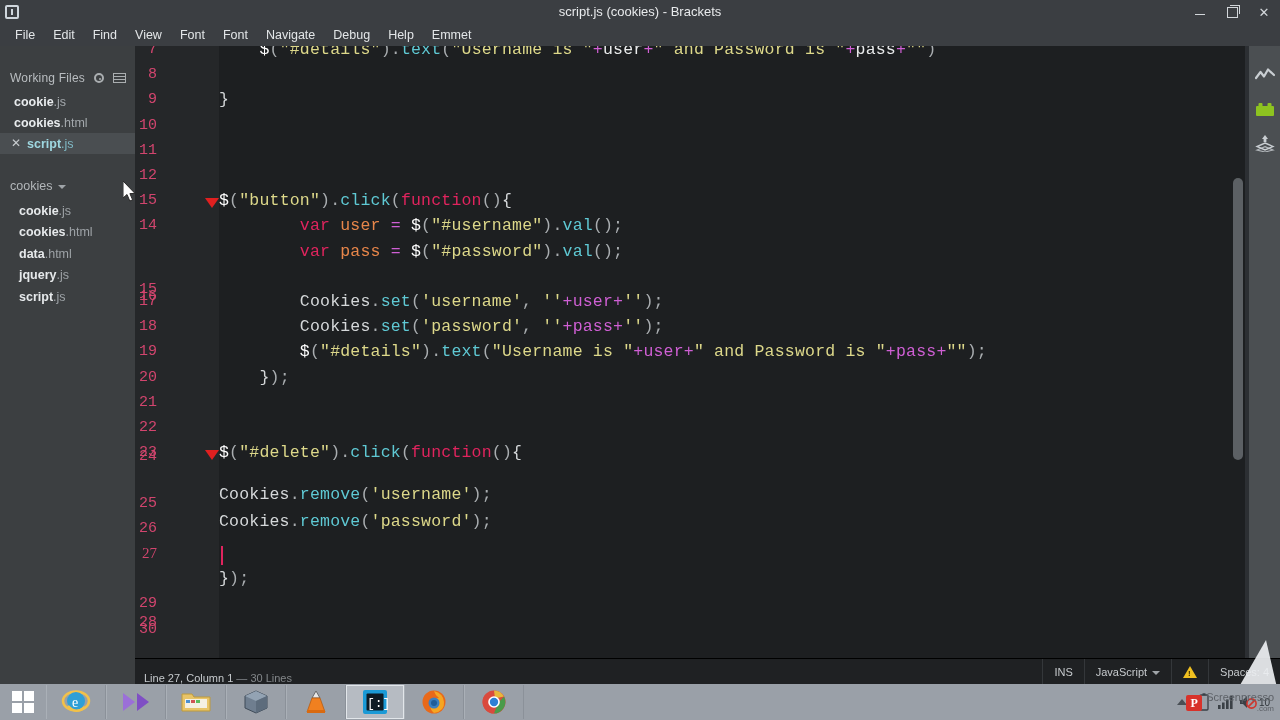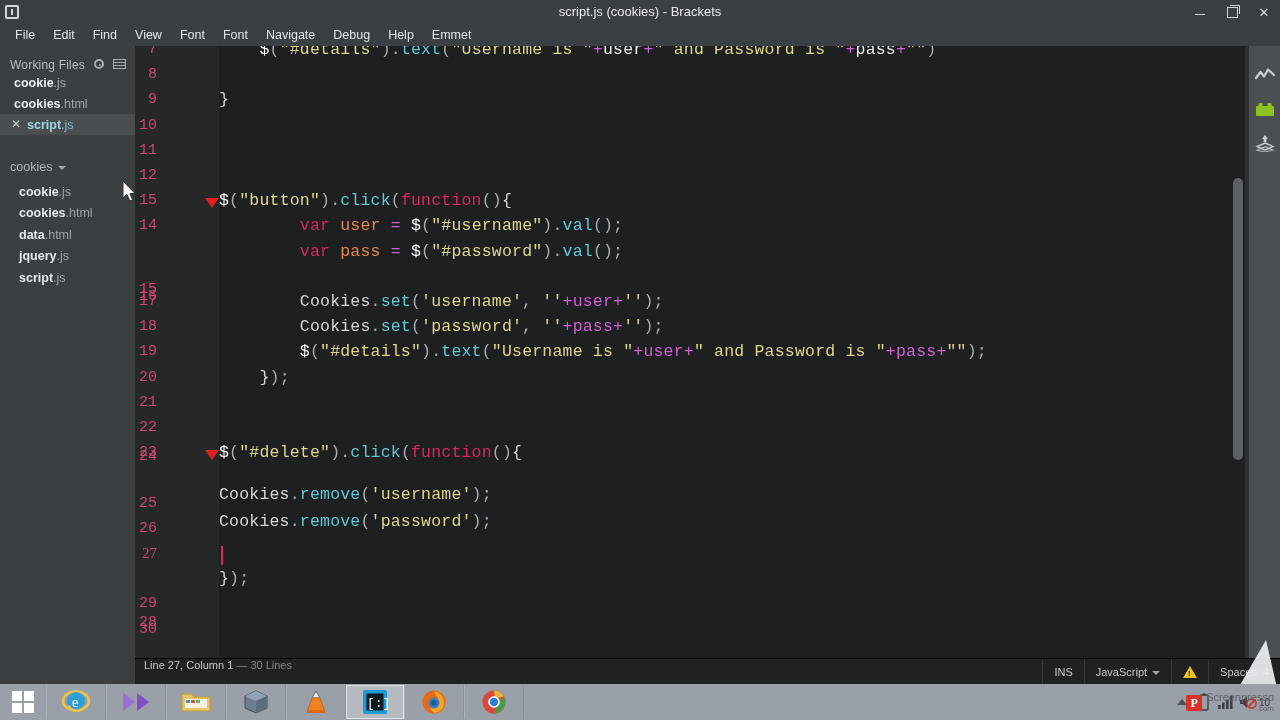--- a/index.html
+++ b/index.html
@@ -70,22 +70,22 @@
     padding: 2px 9px;
     white-space: nowrap;
   }
 
   
   .sidebar {
     position: absolute; left: 0; top: 46px; width: 135px; height: 628px;
     background: #3c3f41;
   }
   .wf-header {
-    height: 26px; display: flex; align-items: flex-end;
-    padding: 0 8px 0 10px; box-sizing: border-box;
+    height: 26px; display: flex; align-items: center;
+    padding: 0 8px 0 10px; box-sizing: border-box; margin-top: 19px;
   }
   .wf-title {
     color: #b9bdc0; font-size: 12px; letter-spacing: .2px; flex: 1;
   }
   .wf-icon { width: 16px; height: 16px; display:flex; align-items:center; justify-content:center; margin-left:4px; opacity:.75;}
   .gear {
     width: 10px; height: 10px; border-radius: 50%;
     border: 2px solid #cfd3d6; box-sizing: border-box; position: relative;
   }
   .gear:before{content:"";position:absolute;left:3px;top:3px;width:2px;height:2px;background:#cfd3d6;border-radius:50%;}
@@ -207,21 +207,21 @@
     display: flex; flex-direction: column; align-items: center;
     padding-top: 14px; box-sizing: border-box;
   }
   .r-ic { width: 24px; height: 30px; display:flex; align-items:center; justify-content:center; margin-bottom: 4px; }
 
   
   .statusbar {
     position: absolute; left: 135px; top: 658px;
     width: 1145px; height: 26px;
     background: #1f2123;
-    display: flex; align-items: flex-start;
+    display: flex; align-items: flex-end;
     border-top: 1px solid #000;
     box-sizing: border-box;
   }
   .sb-left { color: #c6cacd; font-size: 11px; padding-left: 9px; flex: 1; }
   .sb-left .dim { color: #83878a; }
   .sb-cell {
     color: #c6cacd; font-size: 11px;
     padding: 0 11px; height: 25px; display: flex; align-items: center;
     border-left: 1px solid #34373a;
   }

